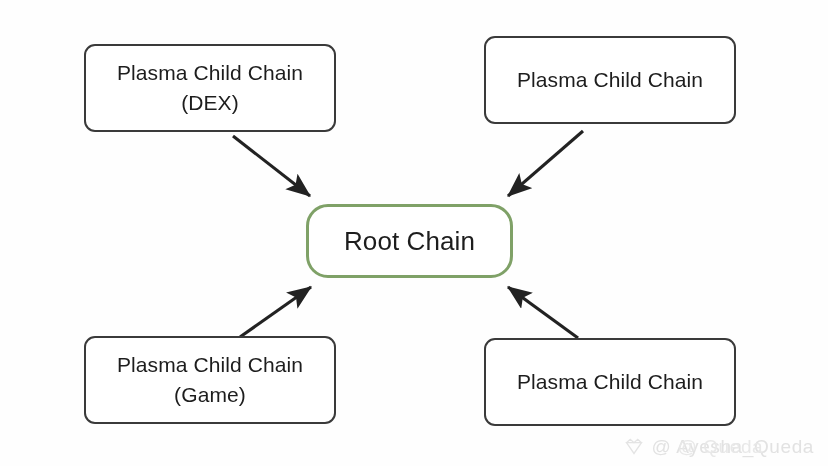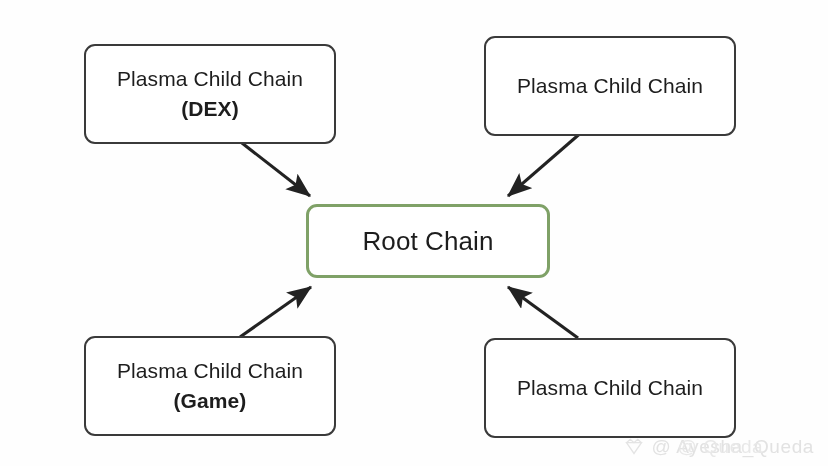--- a/index.html
+++ b/index.html
@@ -40,40 +40,39 @@
     z-index: 2;
   }
   .node .line1,
   .node .line2 {
     display: block;
     white-space: nowrap;
     letter-spacing: 0.1px;
   }
   .node-child {
     width: 252px;
-    height: 100px;
+    height: 88px;
     font-size: 21px;
     line-height: 30px;
   }
   .node-child .line2 {
     margin-top: 0;
-    font-weight: bold;
   }
   #node-dex      { left: 84px;  top: 44px; }
   #node-payments { left: 484px; top: 36px; }
   #node-game     { left: 84px;  top: 336px; }
   #node-rwa      { left: 484px; top: 338px; }
 
   .node-root {
     left: 306px;
     top: 204px;
-    width: 244px;
+    width: 207px;
     height: 74px;
     border: 3px solid #7fa167;
-    border-radius: 11px;
+    border-radius: 22px;
     font-size: 26px;
     line-height: 32px;
     color: #1d1d1d;
   }
 
   #watermark {
     position: absolute;
     right: 14px;
     bottom: 8px;
     display: flex;

